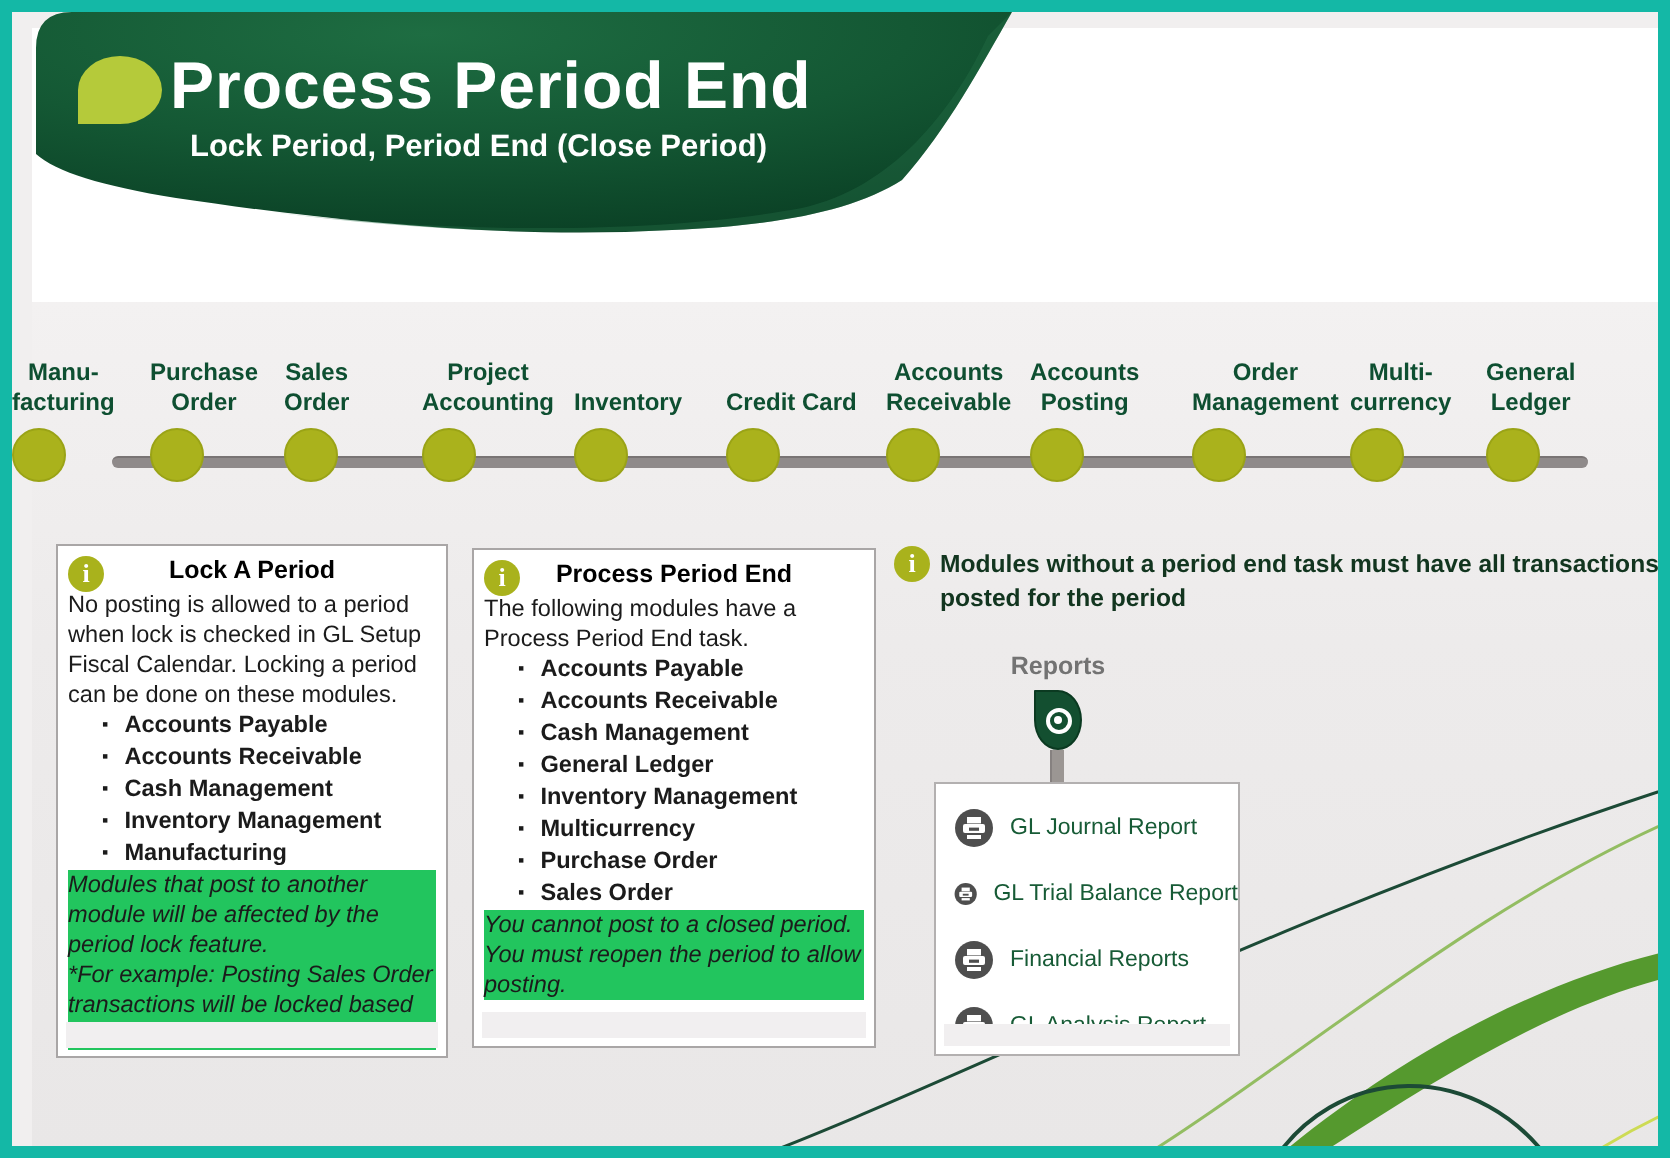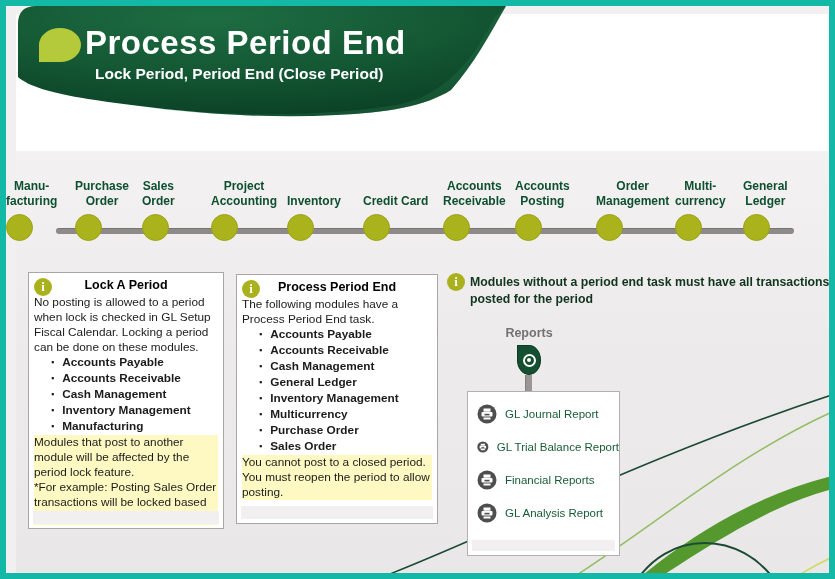--- a/index.html
+++ b/index.html
@@ -61,21 +61,21 @@
   }
   .info-icon {
     width:18px; height:18px; border-radius:50%; background:#a9b21c;
     color:#fff; font-weight:bold; font-size:13px; line-height:18px; text-align:center;
     font-family:"Liberation Serif", serif; flex:0 0 auto;
   }
   .ibox .info-icon { position:absolute; left:5px; top:5px; }
   .ibox ul { list-style:none; padding-left:17px; }
   .ibox li { font-weight:bold; }
   .ibox li::before { content:"▪"; font-size:9px; margin-right:8px; position:relative; top:-1px; }
-  .box-note { background:#fef9c3; }
+  .box-note { background:#22c55e;font-style:italic; }
   
   .period-note { position:absolute; left:441px; top:267px; width:392px; display:flex; gap:5px; z-index:2; }
   .period-note .note-text {
     color:#12351f; font-weight:bold; font-size:12.3px; line-height:17px; padding-top:1px;
   }
   
   .reports-title {
     position:absolute; left:473px; top:320px; width:100px; text-align:center;
     color:#737373; font-weight:bold; font-size:12.5px; z-index:2;
   }
@@ -84,21 +84,21 @@
     background:#134f30; border:1px solid #0b3a21; border-radius:2% 55% 55% 55%;
     display:flex; align-items:center; justify-content:center;
   }
   .pin .ring {
     width:13px; height:13px; border:2px solid #fff; border-radius:50%;
     display:flex; align-items:center; justify-content:center;
   }
   .pin .ring-dot { width:4px; height:4px; background:#fff; border-radius:50%; }
   .pin-stem { position:absolute; left:519px; top:369px; width:7px; height:17px; background:#9b9693; border-left:1px solid #868180; z-index:1; }
   .reports-box {
-    position:absolute; left:461px; top:385px; width:153px; height:165px;
+    position:absolute; left:461px; top:385px; width:153px; height:137px;
     background:#fff; border:1px solid #b3b0b0; z-index:2;
     display:flex; flex-direction:column; gap:13px; padding:12px 0 0 9px;
   }
   .reports-box::after { content:""; position:absolute; left:4px; right:4px; bottom:4px; height:11px; background:#f1eff0; }
   .report-item { display:flex; align-items:center; gap:8px; }
   .report-item .r-label { color:#175b36; font-size:11.5px; white-space:nowrap; }
   
   .curves { position:absolute; left:330px; top:372px; width:505px; height:207px; z-index:1; }
 </style>
 </head>

